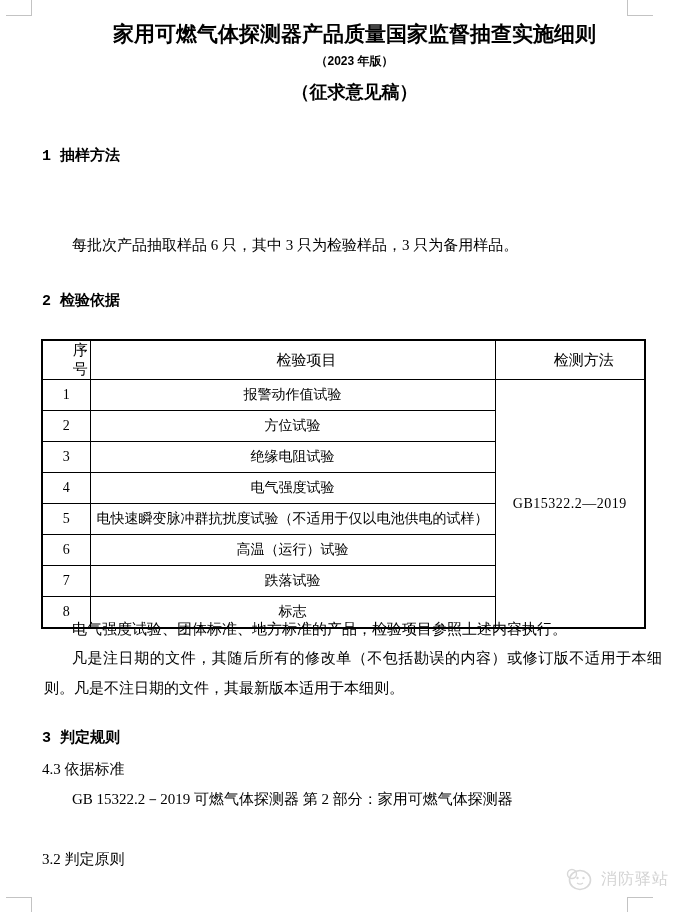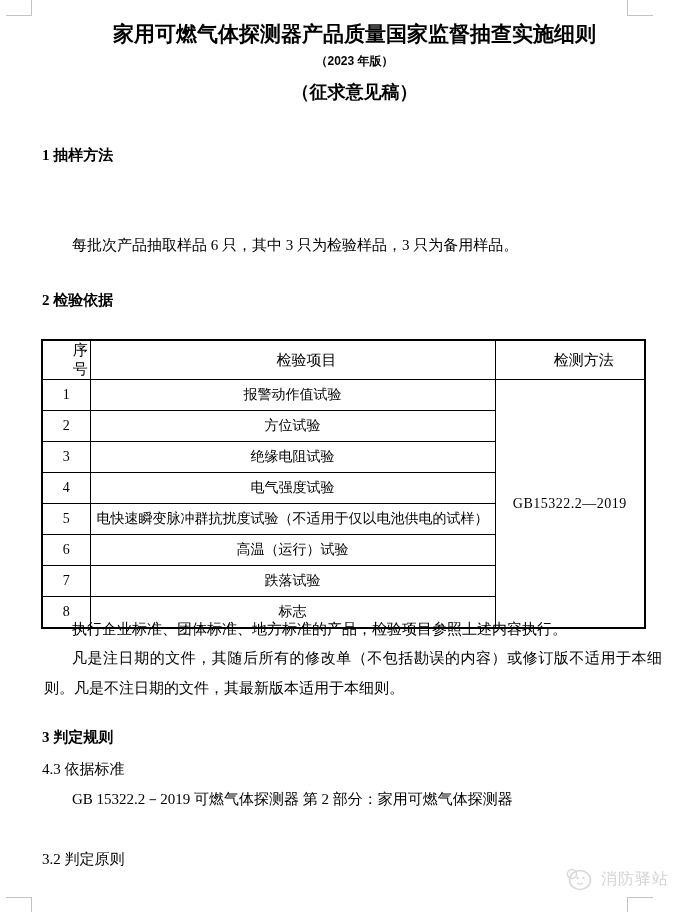--- a/index.html
+++ b/index.html
@@ -19,21 +19,21 @@
   .crop.bl{left:6px;top:897px;border-right:1px solid #c3c3c3;border-top:1px solid #c3c3c3;}
   .crop.br{left:627px;top:897px;border-left:1px solid #c3c3c3;border-top:1px solid #c3c3c3;}
 
   .abs{position:absolute;margin-left:14px;}
   .center{left:0;width:681px;text-align:center;}
 
   .doc-title{top:20px;font-size:21px;font-weight:bold;font-family:"Liberation Sans","DejaVu Sans",sans-serif;}
   .doc-sub1{top:53px;font-size:12px;font-weight:bold;font-family:"Liberation Sans","DejaVu Sans",sans-serif;}
   .doc-sub2{top:80px;font-size:18px;font-weight:bold;font-family:"Liberation Sans","DejaVu Sans",sans-serif;}
 
-  .h{left:28px;font-size:15px;font-weight:bold;font-family:Liberation Serif, serif;}
+  .h{left:28px;font-size:15px;font-weight:bold;font-family:Liberation Mono, monospace;}
   .sub{left:28px;font-size:15px;font-weight:normal;}
   .p{left:58px;font-size:15px;white-space:nowrap;}
 
   .tablewrap{left:27px;top:339px;}
   table.insp{
     border-collapse:collapse;
     table-layout:fixed;
     width:603px;
     border:2px solid #000;
     font-size:15px;
@@ -128,21 +128,21 @@
         <td class="item">跌落试验</td>
       </tr>
       <tr>
         <td class="no">8</td>
         <td class="item">标志</td>
       </tr>
     </tbody>
       </table>
   </div>
 
-  <div class="abs note" style="top:614px;">执行企业标准、团体标准、地方标准的产品，检验项目参照上述内容执行。</div>
+  <div class="abs note" style="top:614px;">电气强度试验、团体标准、地方标准的产品，检验项目参照上述内容执行。</div>
   <div class="abs note" style="top:643px;">凡是注日期的文件，其随后所有的修改单（不包括勘误的内容）或修订版不适用于本细则。凡是不注日期的文件，其最新版本适用于本细则。</div>
 
   <div class="abs h" style="top:728px;">3 判定规则</div>
   <div class="abs sub" style="top:760px;">4.3 依据标准</div>
   <div class="abs p" style="top:790px;">GB 15322.2－2019 可燃气体探测器 第 2 部分：家用可燃气体探测器</div>
   <div class="abs sub" style="top:850px;">3.2 判定原则</div>
 
   <div class="abs wm">
     <span style="display:inline-block;line-height:0;">
       <svg width="28" height="26" viewBox="0 0 28 26">

